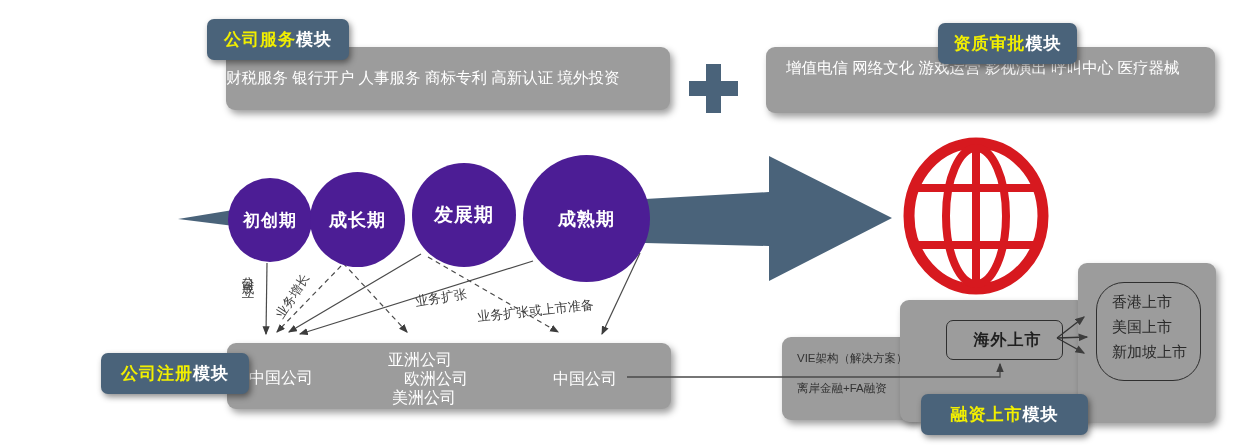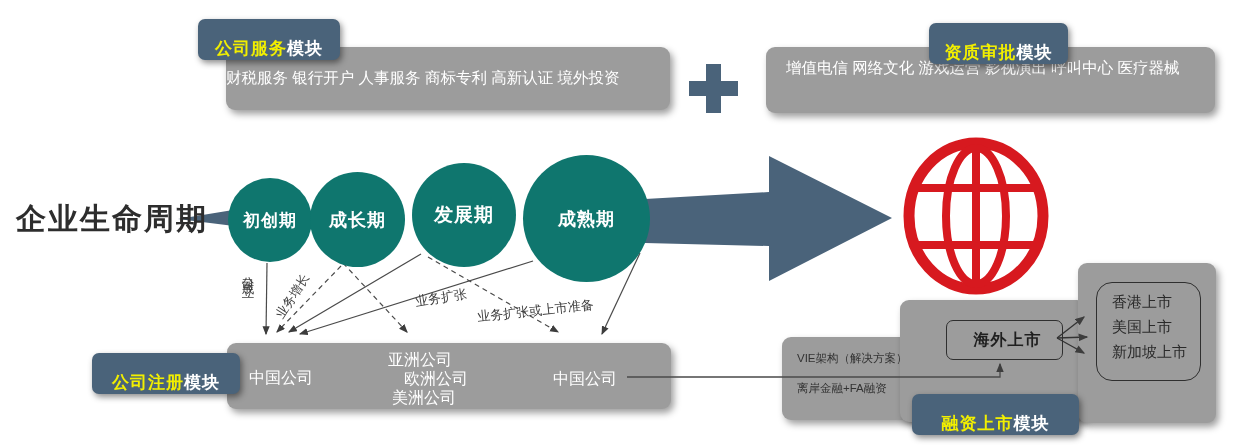--- a/index.html
+++ b/index.html
@@ -10,28 +10,28 @@
   .abs{position:absolute;}
   
   .gray-panel{
     position:absolute;background:#9c9c9c;border-radius:9px;
     box-shadow:3px 4px 7px rgba(0,0,0,.38);color:#ffffff;
   }
   
   .slate-label{
     position:absolute;background:#4a637a;border-radius:7px;
     box-shadow:2px 3px 6px rgba(0,0,0,.45);
-    display:flex;align-items:flex-end;justify-content:center;
-    font-size:17px;font-weight:bold;letter-spacing:1px;white-space:nowrap;
+    display:flex;align-items:center;justify-content:center;
+    font-size:17px;font-weight:bold;letter-spacing:1px;white-space:nowrap;margin-left:9px;
   }
   .slate-label .hl{color:#f2ef00;}
   .slate-label .rest{color:#ffffff;}
   
   .stage-circle{
-    position:absolute;border-radius:50%;background:#0f766e;
+    position:absolute;border-radius:50%;background:#4c1d95;
     display:flex;align-items:center;justify-content:center;
     color:#fff;font-weight:bold;letter-spacing:1px;white-space:nowrap;
   }
   .panel-text{white-space:nowrap;color:#fff;}
   .flow-label{position:absolute;color:#3f3f3f;white-space:nowrap;}
   .outline-box{position:absolute;border:1.5px solid #2f2f2f;background:transparent;}
   .svg-layer{position:absolute;left:0;top:0;z-index:5;pointer-events:none;}
   .z-top{z-index:8;}
   .z-panel{z-index:2;}
 </style>
@@ -112,35 +112,34 @@
   <div class="slate-label z-top" style="left:92px;top:353px;width:148px;height:41px;">
     <span class="hl">公司注册</span>
       <span class="rest">模块</span>
   </div>
 
   <div class="slate-label z-top" style="left:912px;top:394px;width:167px;height:41px;">
     <span class="hl">融资上市</span>
       <span class="rest">模块</span>
   </div>
 
-  <div class="abs z-top" style="left:16px;top:199px;font-size:30px;font-weight:bold;color:#2d2d2d;letter-spacing:2px;">企业生命周期</div>
 
   <div class="stage-circle z-top" style="left:228px;top:178px;width:84px;height:84px;font-size:17px;">初创期</div>
   <div class="stage-circle z-top" style="left:310px;top:172px;width:95px;height:95px;font-size:18px;">成长期</div>
   <div class="stage-circle z-top" style="left:412px;top:163px;width:104px;height:104px;font-size:19px;">发展期</div>
   <div class="stage-circle z-top" style="left:523px;top:155px;width:127px;height:127px;font-size:18px;">成熟期</div>
 
   <div class="flow-label z-top" style="left:239px;top:266px;font-size:12.5px;writing-mode:vertical-rl;letter-spacing:3px;">公司成立</div>
   <div class="flow-label z-top" style="left:268px;top:288px;font-size:12.5px;transform:rotate(-57deg);transform-origin:center;">业务增长</div>
   <div class="flow-label z-top" style="left:415px;top:289px;font-size:13px;transform:rotate(-9deg);">业务扩张</div>
   <div class="flow-label z-top" style="left:477px;top:302px;font-size:13px;transform:rotate(-6deg);">业务扩张或上市准备</div>
 
   <div class="outline-box z-top" style="left:946px;top:320px;width:109px;height:38px;border-radius:7px;display:flex;align-items:center;justify-content:center;font-size:16px;font-weight:bold;color:#1f1f1f;letter-spacing:1px;padding-left:6px;">海外上市</div>
 
-  <div class="outline-box z-top" style="left:1096px;top:282px;width:103px;height:97px;border-radius:16px;color:#2a2a2a;font-size:15px;text-align:right;">
+  <div class="outline-box z-top" style="left:1096px;top:282px;width:103px;height:97px;border-radius:28px;color:#2a2a2a;font-size:15px;text-align:right;">
     <div style="position:absolute;left:15px;top:10px;white-space:nowrap;">香港上市</div>
     <div style="position:absolute;left:15px;top:35px;white-space:nowrap;">美国上市</div>
     <div style="position:absolute;left:15px;top:60px;white-space:nowrap;">新加坡上市</div>
   </div>
 
   <div class="flow-label z-top" style="left:797px;top:351px;font-size:11.5px;color:#333;">VIE架构（解决方案）</div>
   <div class="flow-label z-top" style="left:797px;top:381px;font-size:11.5px;color:#333;">离岸金融+FA融资</div>
 
 </div>
 

